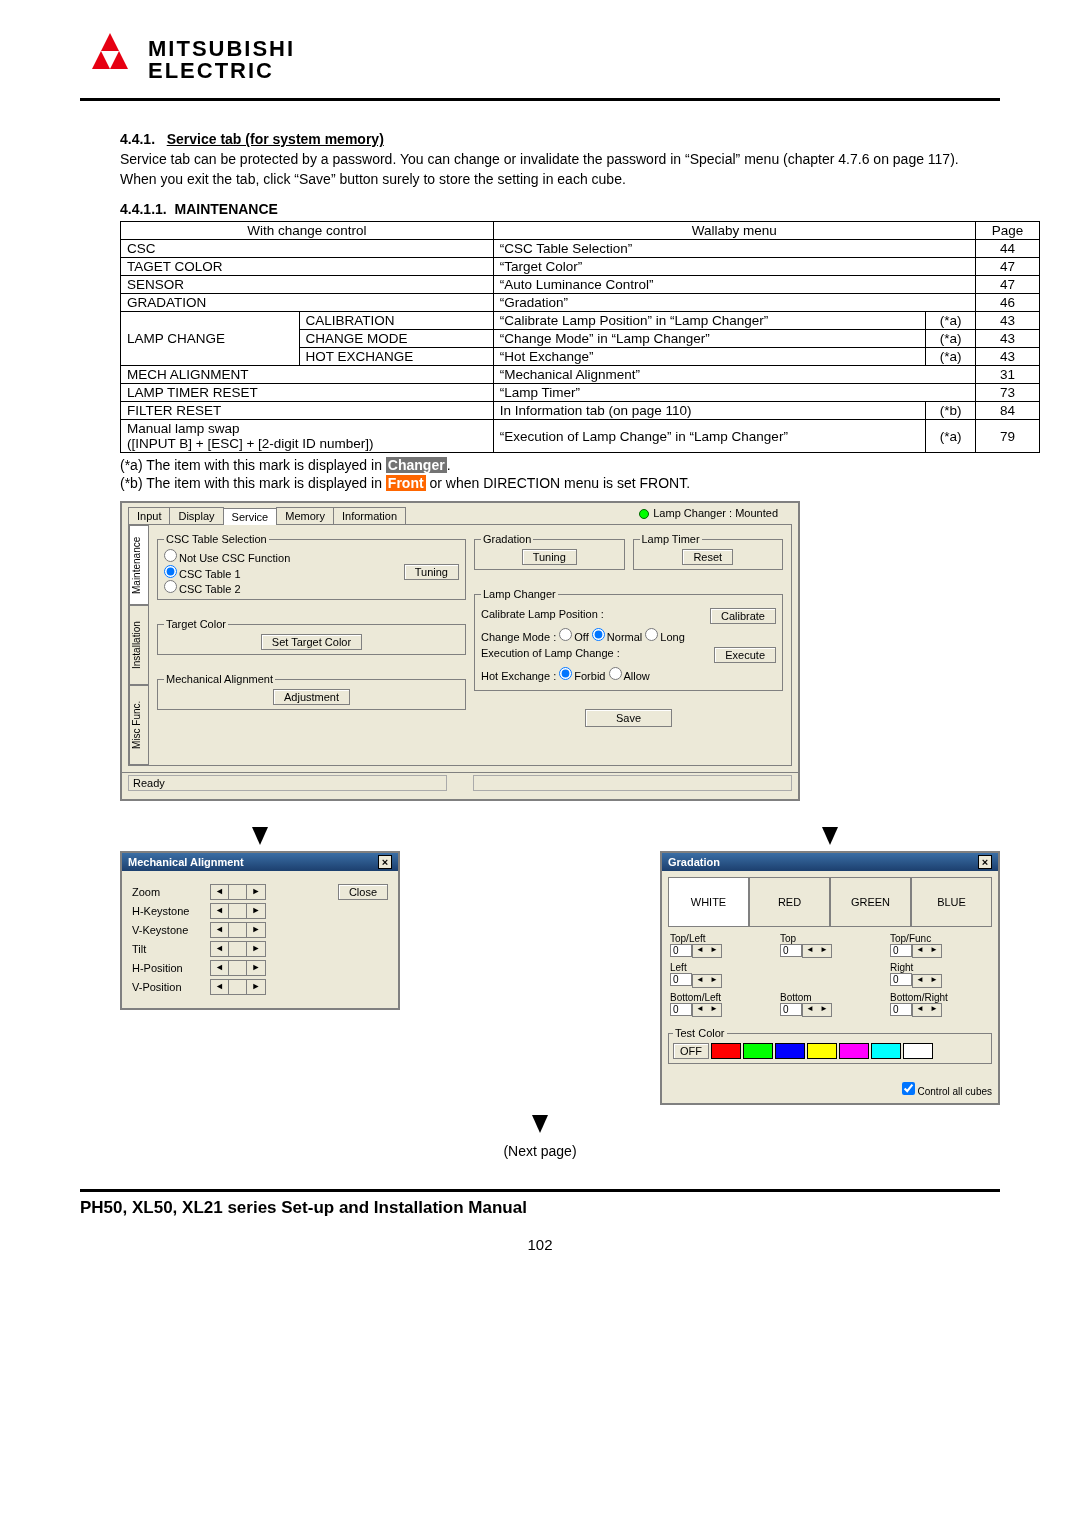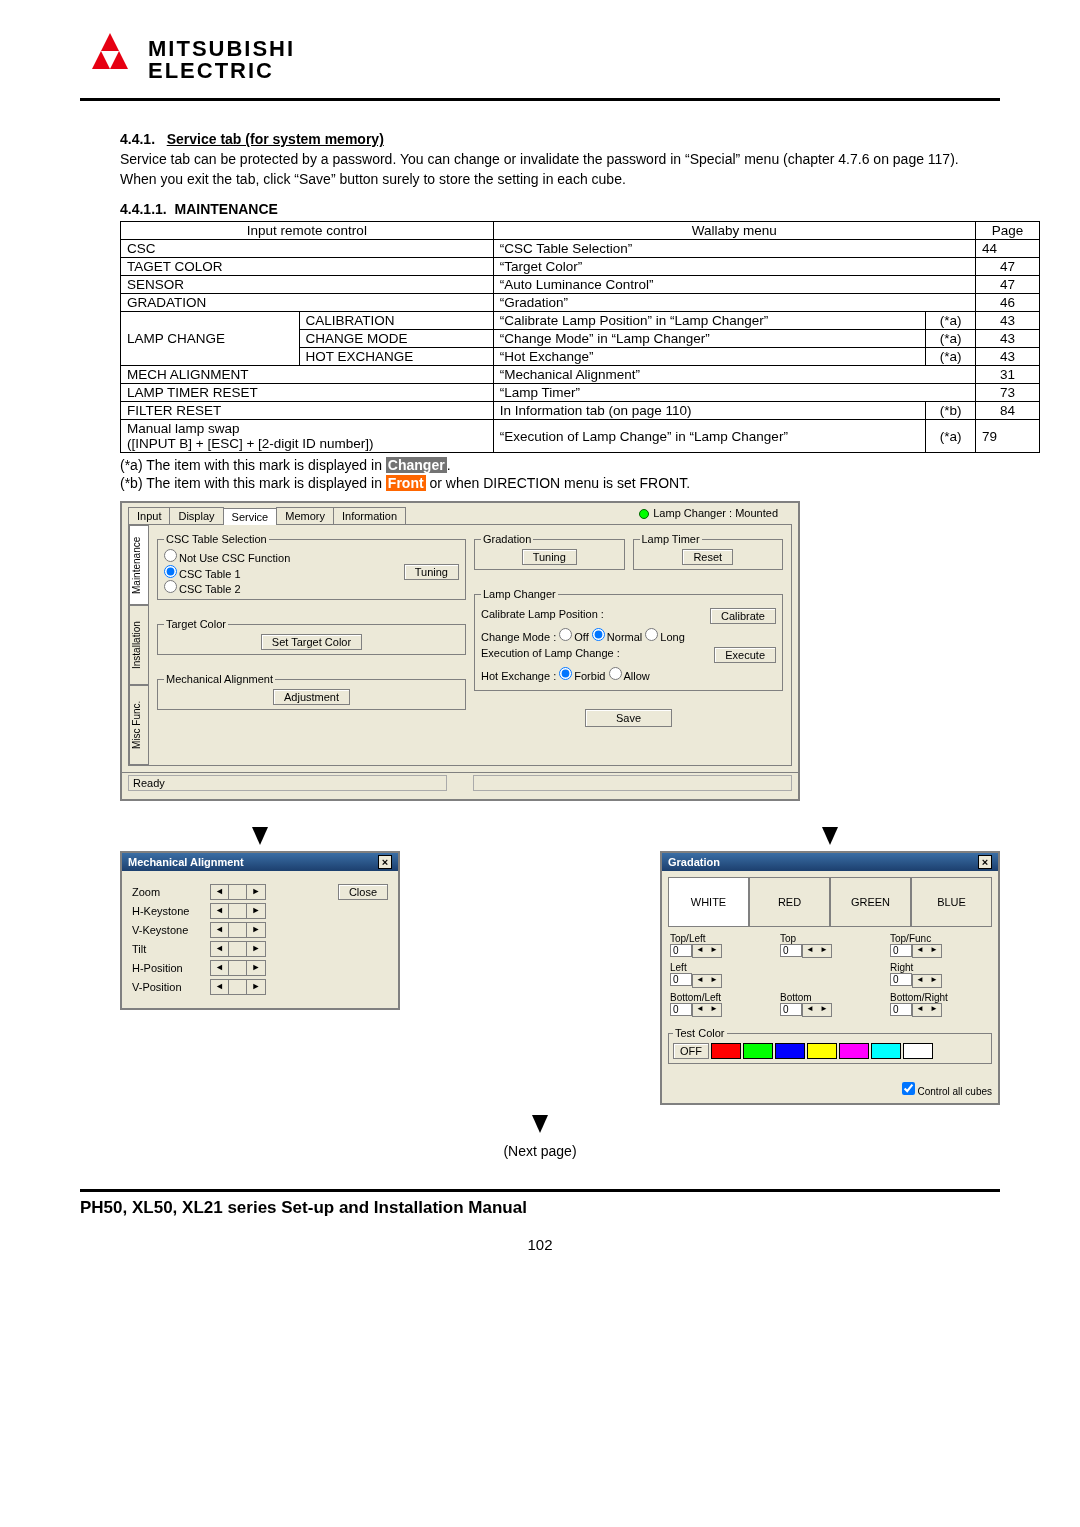--- a/index.html
+++ b/index.html
@@ -95,30 +95,30 @@
 <p class="body">Service tab can be protected by a password. You can change or invalidate the password in “Special” menu (chapter 4.7.6 on page 117).</p>
 <p class="body">When you exit the tab, click “Save” button surely to store the setting in each cube.</p>
 
 <p class="sub-title">
   <span>4.4.1.1.</span>&nbsp;&nbsp;<span>MAINTENANCE</span>
 </p>
 
 <table class="maint">
   <tbody>
       <tr>
-    <th colspan="2">Input remote control</th>
+    <th colspan="2">With change control</th>
     <th colspan="2">Wallaby menu</th>
     <th>Page</th>
   </tr>
   </tbody>
     <tbody id="maint-body">
       <tr>
         <td colspan="2" style="white-space: pre-line;">CSC</td>
         <td colspan="2">“CSC Table Selection”</td>
-        <td style="text-align: left;">44</td>
+        <td style="text-align: center;">44</td>
       </tr>
       <tr>
         <td colspan="2" style="white-space: pre-line;">TAGET COLOR</td>
         <td colspan="2">“Target Color”</td>
         <td style="text-align: center;">47</td>
       </tr>
       <tr>
         <td colspan="2" style="white-space: pre-line;">SENSOR</td>
         <td colspan="2">“Auto Luminance Control”</td>
         <td style="text-align: center;">47</td>
@@ -161,21 +161,21 @@
         <td colspan="2" style="white-space: pre-line;">FILTER RESET</td>
         <td>In Information tab (on page 110)</td>
         <td style="text-align: center;">(*b)</td>
         <td style="text-align: center;">84</td>
       </tr>
       <tr>
         <td colspan="2" style="white-space: pre-line;">Manual lamp swap
 ([INPUT B] + [ESC] + [2-digit ID number])</td>
         <td>“Execution of Lamp Change” in “Lamp Changer”</td>
         <td style="text-align: center;">(*a)</td>
-        <td style="text-align: left;">79</td>
+        <td style="text-align: center;">79</td>
       </tr>
     </tbody>
 </table>
 
 <p class="note">
   <span>(*a) The item with this mark is displayed in </span><span class="hl-orange">Changer</span><span>.</span>
 </p>
 <p class="note">
   <span>(*b) The item with this mark is displayed in </span><span class="hl-front">Front</span><span> or when DIRECTION menu is set FRONT.</span>
 </p>

